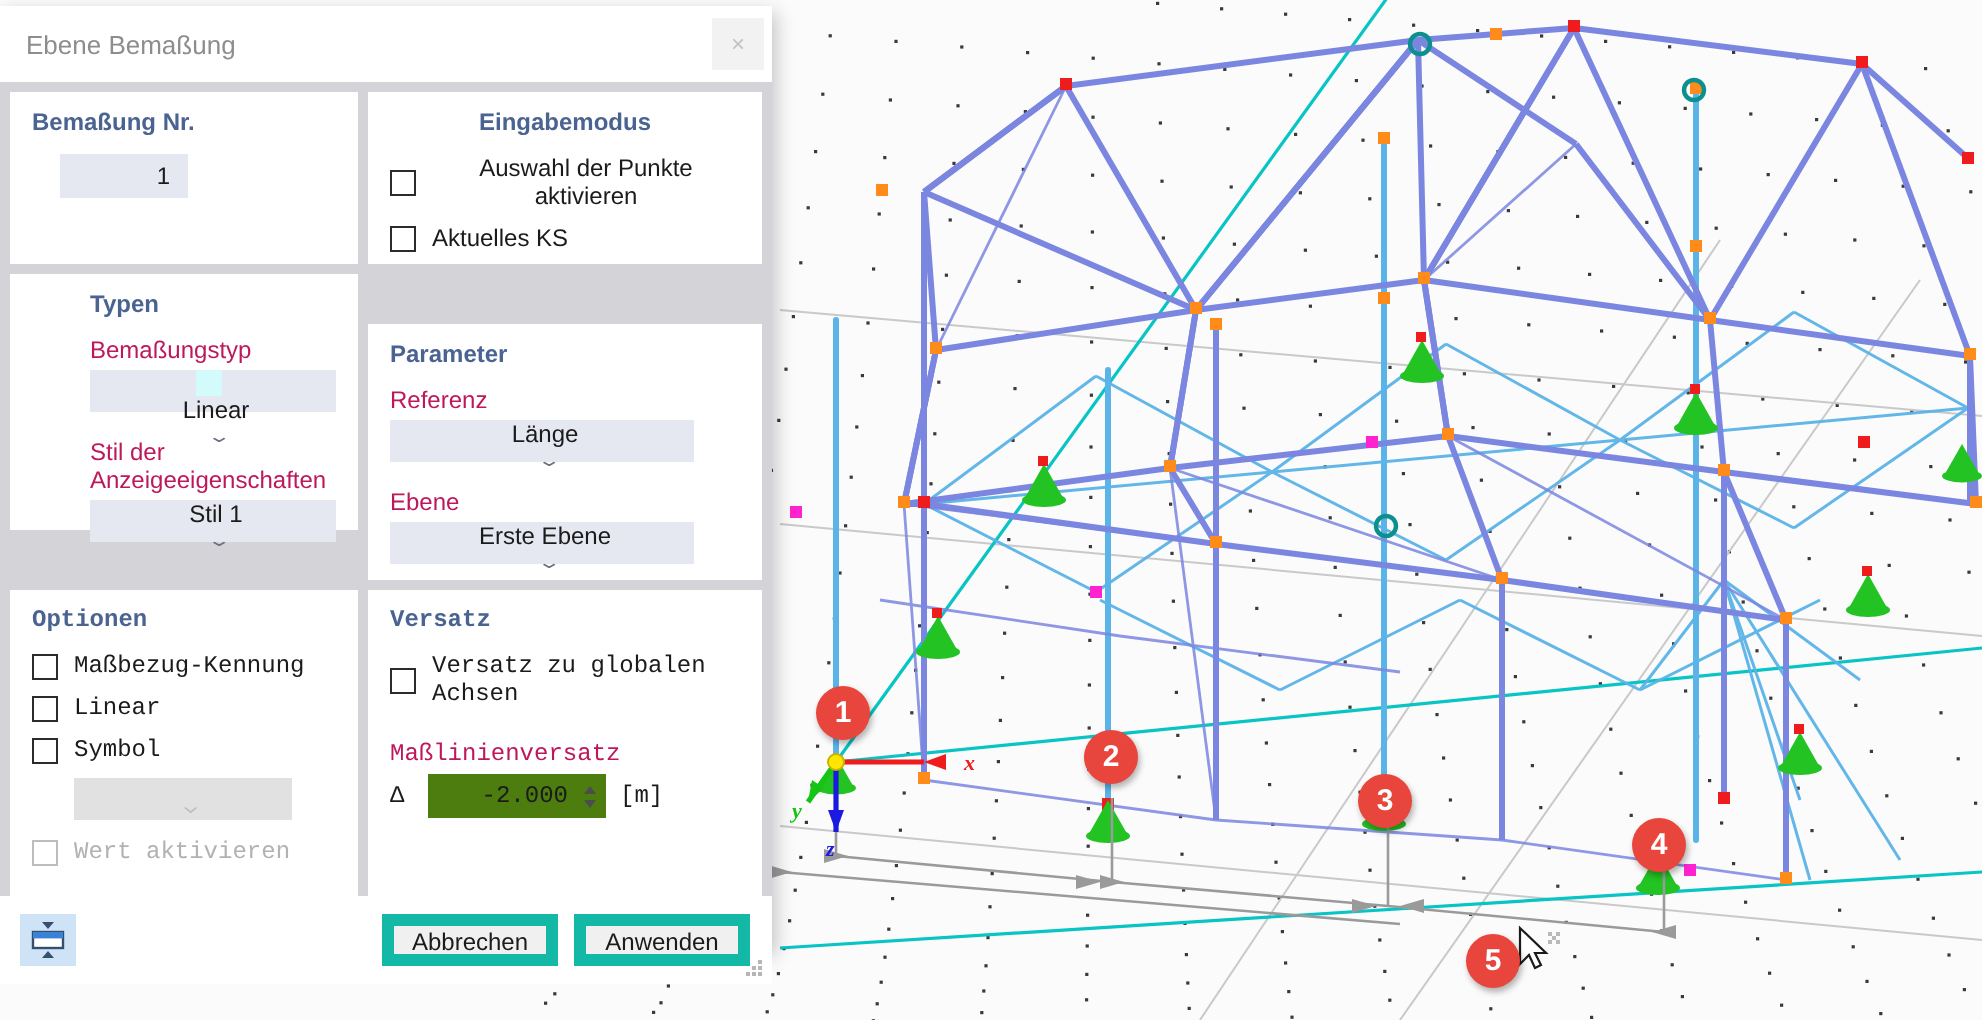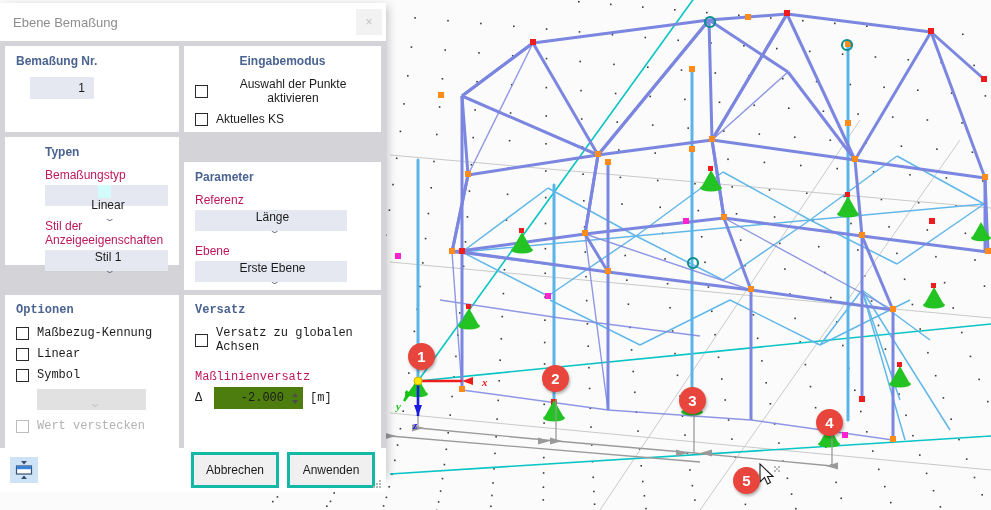--- a/index.html
+++ b/index.html
@@ -190,24 +190,24 @@
     position: relative;
   }
   #mode-icon {
     width: 28px; height: 26px;
     background: #cfe3f7;
     display: flex; align-items: center; justify-content: center;
     cursor: pointer;
   }
   #footer-spacer { flex: 1; }
   .dlg-btn {
-    height: 36px;
+    height: 26px;
     min-width: 88px;
     background: #f0f0f0;
-    border: 3px solid #14b8a6;
+    border: 6px solid #14b8a6;
     font-size: 12px;
     color: #1b1b1b;
     font-family: "Liberation Sans", sans-serif;
     cursor: pointer;
     margin-left: 8px;
   }
   #grip {
     position: absolute; right: 3px; bottom: 2px;
     width: 10px; height: 10px;
   }
@@ -933,21 +933,21 @@
           <div class="chk-row">
             <span class="chk"></span>
             <span class="chk-label">Symbol</span>
           </div>
           <div class="combo disabled" style="margin-left:21px; width:109px;">
             <span class="cval"></span>
             <span class="chev">⌄</span>
           </div>
           <div class="chk-row disabled" style="margin-top:9px;">
             <span class="chk"></span>
-            <span class="chk-label">Wert verstecken</span>
+            <span class="chk-label">Wert aktivieren</span>
           </div>
         </div>
 
         <div class="group right">
           <div class="group-title">Versatz</div>
           <div class="chk-row">
             <span class="chk"></span>
             <span class="chk-label">Versatz zu globalen Achsen</span>
           </div>
           <div class="field-label" style="margin-top:16px;">Maßlinienversatz</div>

